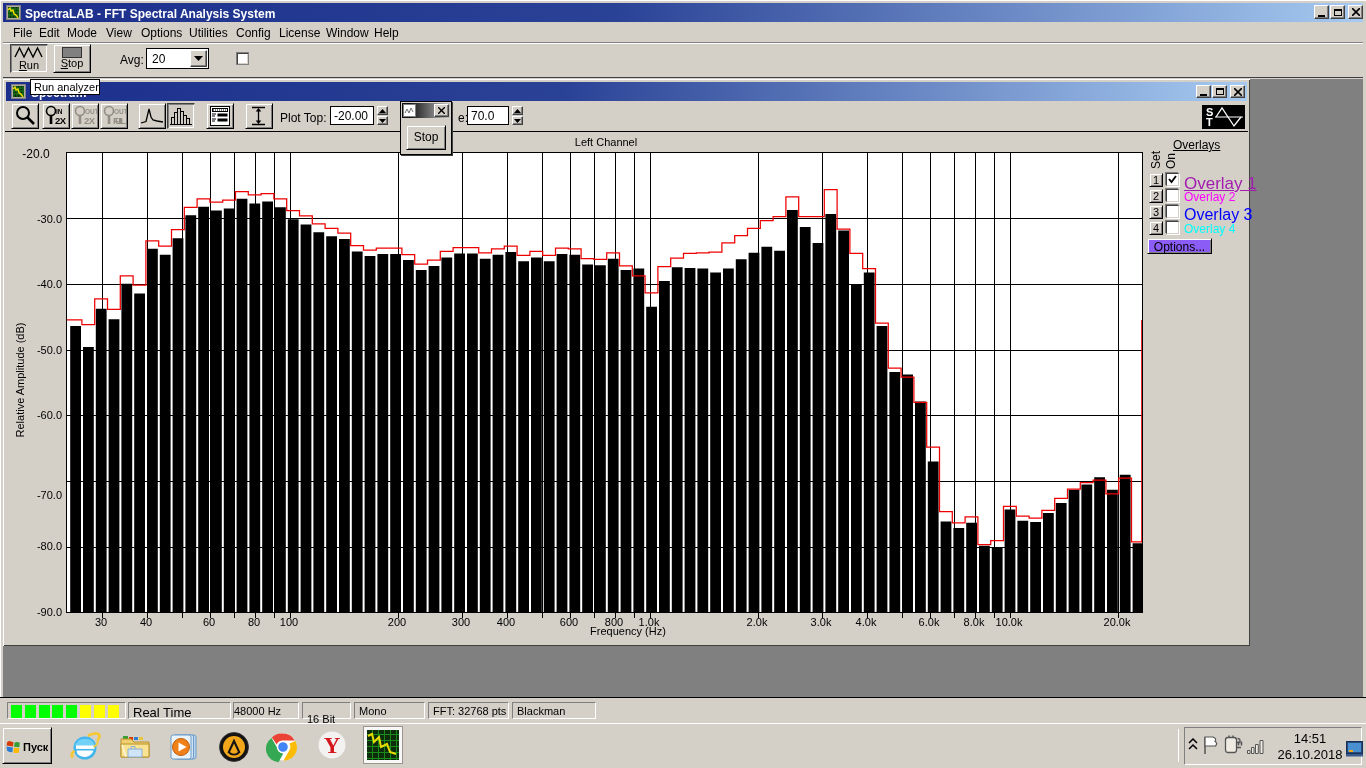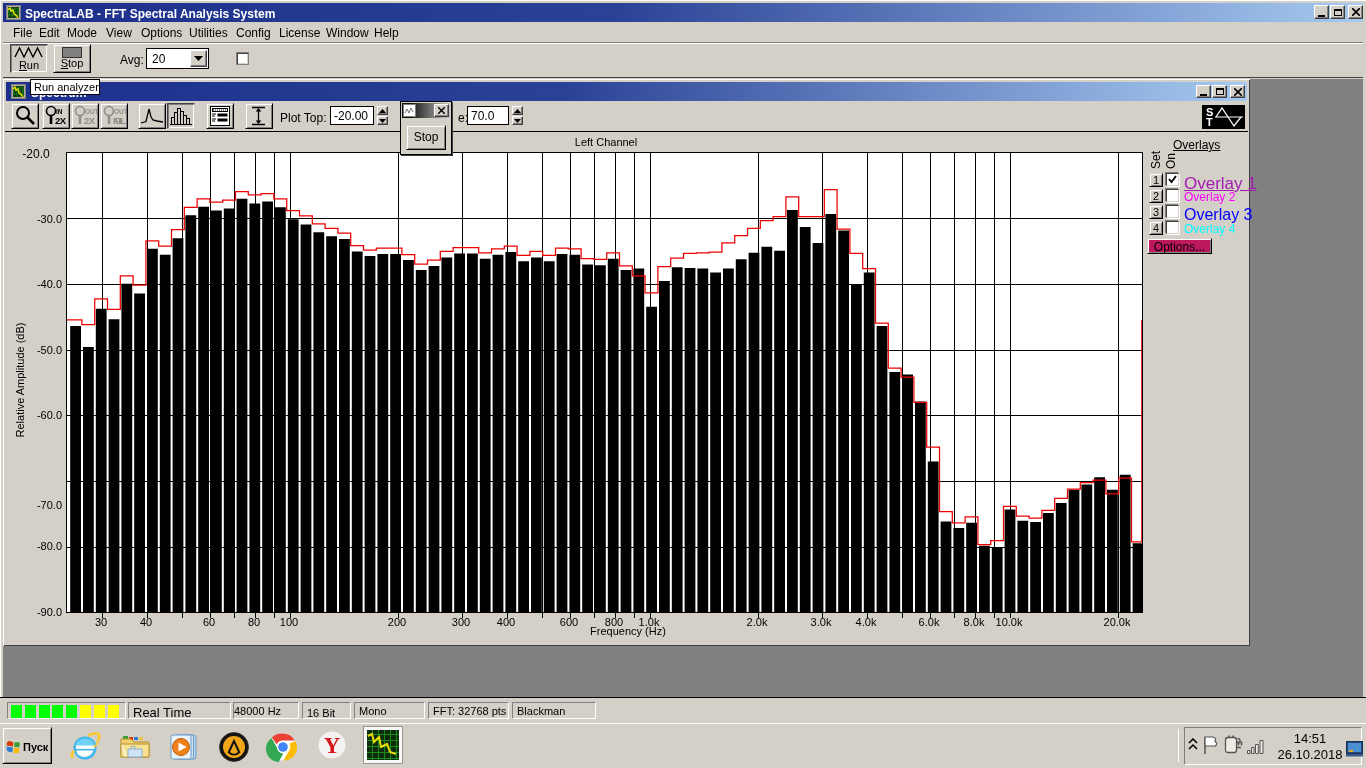--- a/index.html
+++ b/index.html
@@ -187,21 +187,21 @@
     <path d="M14 12 L20 3 L26 12 L32 21 L39 12" stroke="#fff" stroke-width="1.3" fill="none"></path>
   </svg>
 </div>
 
 <div class="abs" style="left:546px;top:136px;width:120px;text-align:center;font-size:11px;">Left Channel</div>
 <div class="abs" style="left:10px;top:147px;width:52px;text-align:center;font-size:12px;">-20.0</div>
 <div class="abs" style="left:10px;top:213px;width:52px;text-align:right;font-size:11px;">-30.0</div>
 <div class="abs" style="left:10px;top:278px;width:52px;text-align:right;font-size:11px;">-40.0</div>
 <div class="abs" style="left:10px;top:344px;width:52px;text-align:right;font-size:11px;">-50.0</div>
 <div class="abs" style="left:10px;top:409px;width:52px;text-align:right;font-size:11px;">-60.0</div>
-<div class="abs" style="left:10px;top:499px;width:52px;text-align:right;font-size:11px;">-70.0</div>
+<div class="abs" style="left:10px;top:489px;width:52px;text-align:right;font-size:11px;">-70.0</div>
 <div class="abs" style="left:10px;top:540px;width:52px;text-align:right;font-size:11px;">-80.0</div>
 <div class="abs" style="left:10px;top:606px;width:52px;text-align:right;font-size:11px;">-90.0</div>
 <div class="abs" style="left:-45px;top:374px;width:130px;text-align:center;font-size:11px;transform:rotate(-90deg);">Relative Amplitude (dB)</div>
 <div class="xt" style="left:76px">30</div>
 <div class="xt" style="left:121px">40</div>
 <div class="xt" style="left:184px">60</div>
 <div class="xt" style="left:229px">80</div>
 <div class="xt" style="left:264px">100</div>
 <div class="xt" style="left:372px">200</div>
 <div class="xt" style="left:436px">300</div>
@@ -243,21 +243,21 @@
 <div class="abs" style="left:1184px;top:174px;font-size:17px;color:#a21caf;text-decoration:underline;">Overlay 1</div>
 <div class="abs raised2" style="left:1149px;top:189px;width:14px;height:14px;background:#d4d0c8;text-align:center;font-size:11px;line-height:12px;">2</div>
 <div class="abs" style="left:1166px;top:189px;width:13px;height:13px;background:#fff;border-top:1px solid #404040;border-left:1px solid #404040;border-right:1px solid #d4d0c8;border-bottom:1px solid #d4d0c8;box-shadow: -1px -1px 0 #808080, 1px 1px 0 #fff;"></div>
 <div class="abs" style="left:1184px;top:190px;font-size:12px;color:#ff00ff;">Overlay 2</div>
 <div class="abs raised2" style="left:1149px;top:205px;width:14px;height:14px;background:#d4d0c8;text-align:center;font-size:11px;line-height:12px;">3</div>
 <div class="abs" style="left:1166px;top:205px;width:13px;height:13px;background:#fff;border-top:1px solid #404040;border-left:1px solid #404040;border-right:1px solid #d4d0c8;border-bottom:1px solid #d4d0c8;box-shadow: -1px -1px 0 #808080, 1px 1px 0 #fff;"></div>
 <div class="abs" style="left:1184px;top:206px;font-size:16px;color:#0000ff;">Overlay 3</div>
 <div class="abs raised2" style="left:1149px;top:221px;width:14px;height:14px;background:#d4d0c8;text-align:center;font-size:11px;line-height:12px;">4</div>
 <div class="abs" style="left:1166px;top:221px;width:13px;height:13px;background:#fff;border-top:1px solid #404040;border-left:1px solid #404040;border-right:1px solid #d4d0c8;border-bottom:1px solid #d4d0c8;box-shadow: -1px -1px 0 #808080, 1px 1px 0 #fff;"></div>
 <div class="abs" style="left:1184px;top:222px;font-size:12px;color:#00ffff;">Overlay 4</div>
-<div class="abs raised2" style="left:1147px;top:238px;width:65px;height:16px;background:#be185d;text-align:center;font-size:12px;">
+<div class="abs raised2" style="left:1147px;top:238px;width:65px;height:16px;background:#8b5cf6;text-align:center;font-size:12px;">
     <div style="margin-top:1px;">Options...</div>
   </div>
 
 <div class="abs" style="left:30px;top:79px;width:70px;height:16px;background:#fff;border:1px solid #000;font-size:11px;">
     <div style="margin:1px 0 0 3px;white-space:nowrap;">Run analyzer</div>
   </div>
 
 <div class="abs" style="left:400px;top:101px;width:52px;height:54px;background:#d4d0c8;border:1px solid #000;box-shadow:1px 1px 0 #404040;">
   <div style="position:absolute;left:1px;top:1px;width:48px;height:15px;background:linear-gradient(90deg,#101010 15%,#c8c8c8 100%);"></div>
   <div style="position:absolute;left:2px;top:2px;width:13px;height:13px;background:#fff;border:1px solid #808080;"><svg width="11" height="11" viewBox="0 0 11 11">
@@ -284,21 +284,21 @@
 <div style="position:absolute;left:86px;top:2px;width:11px;height:13px;background:#ffff00;"></div>
 <div style="position:absolute;left:100px;top:2px;width:11px;height:13px;background:#ffff00;"></div>
 </div>
 <div class="abs sunken" style="left:128px;top:702px;width:103px;height:17px;background:#d4d0c8;">
     <div style="margin:2px 0 0 4px;font-size:13px;white-space:nowrap;">Real Time</div>
   </div>
 <div class="abs sunken" style="left:233px;top:702px;width:66px;height:17px;background:#d4d0c8;">
     <div style="margin:2px 0 0 0;font-size:11px;white-space:nowrap;">48000 Hz</div>
   </div>
 <div class="abs sunken" style="left:302px;top:702px;width:49px;height:17px;background:#d4d0c8;">
-    <div style="margin:4px 0 0 4px;font-size:11px;white-space:nowrap;">16 Bit</div>
+    <div style="margin:10px 0 0 4px;font-size:11px;white-space:nowrap;">16 Bit</div>
   </div>
 <div class="abs sunken" style="left:354px;top:702px;width:71px;height:17px;background:#d4d0c8;">
     <div style="margin:2px 0 0 4px;font-size:11px;white-space:nowrap;">Mono</div>
   </div>
 <div class="abs sunken" style="left:428px;top:702px;width:81px;height:17px;background:#d4d0c8;">
     <div style="margin:2px 0 0 4px;font-size:11px;white-space:nowrap;">FFT: 32768 pts</div>
   </div>
 <div class="abs sunken" style="left:512px;top:702px;width:84px;height:17px;background:#d4d0c8;">
     <div style="margin:2px 0 0 4px;font-size:11px;white-space:nowrap;">Blackman</div>
   </div>

